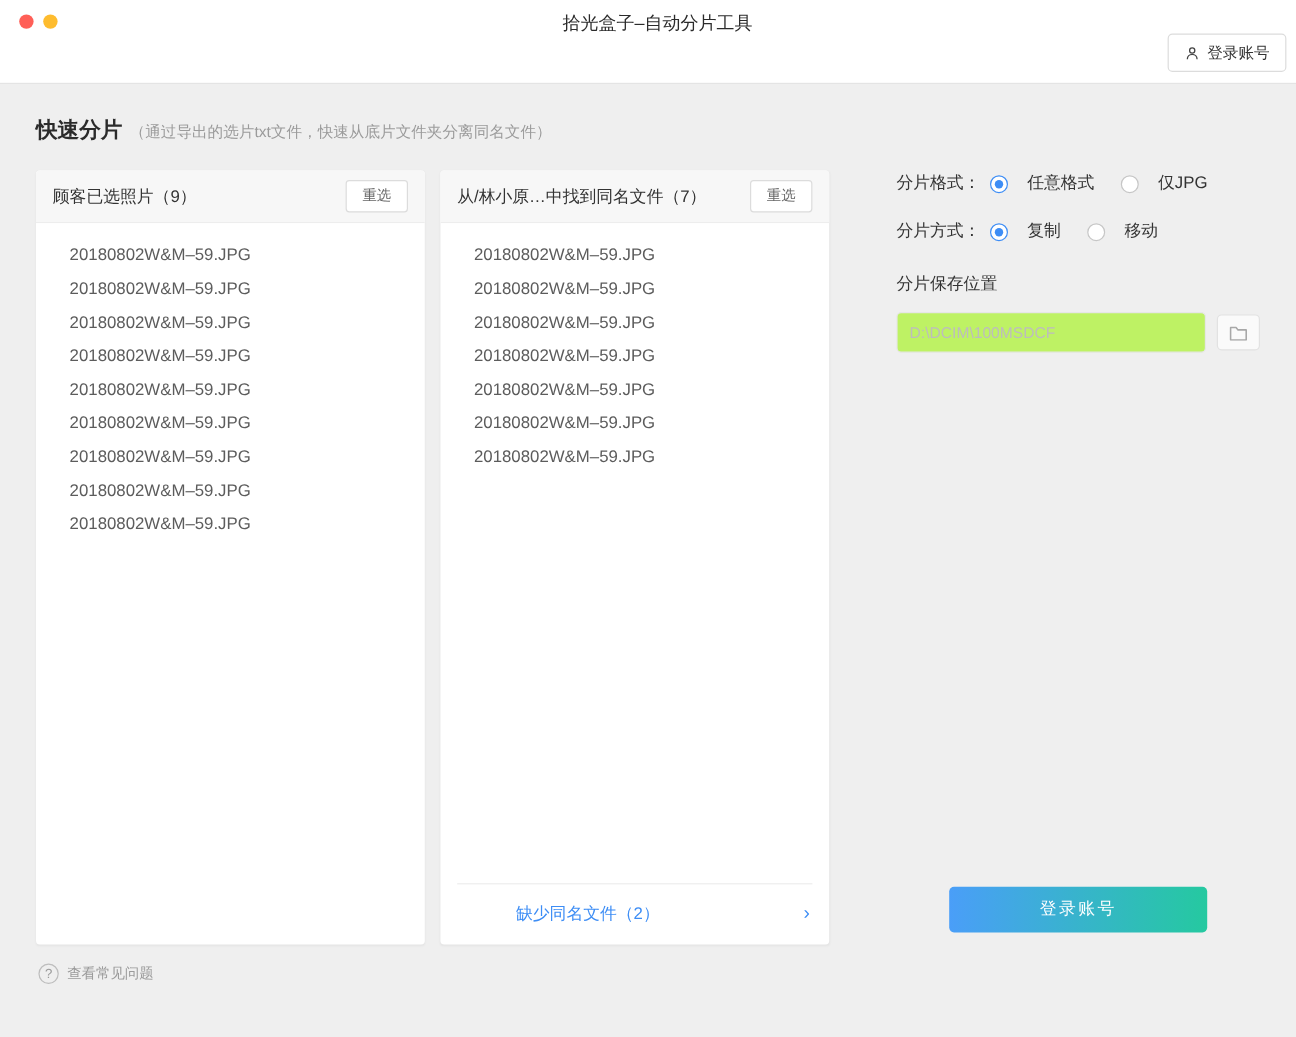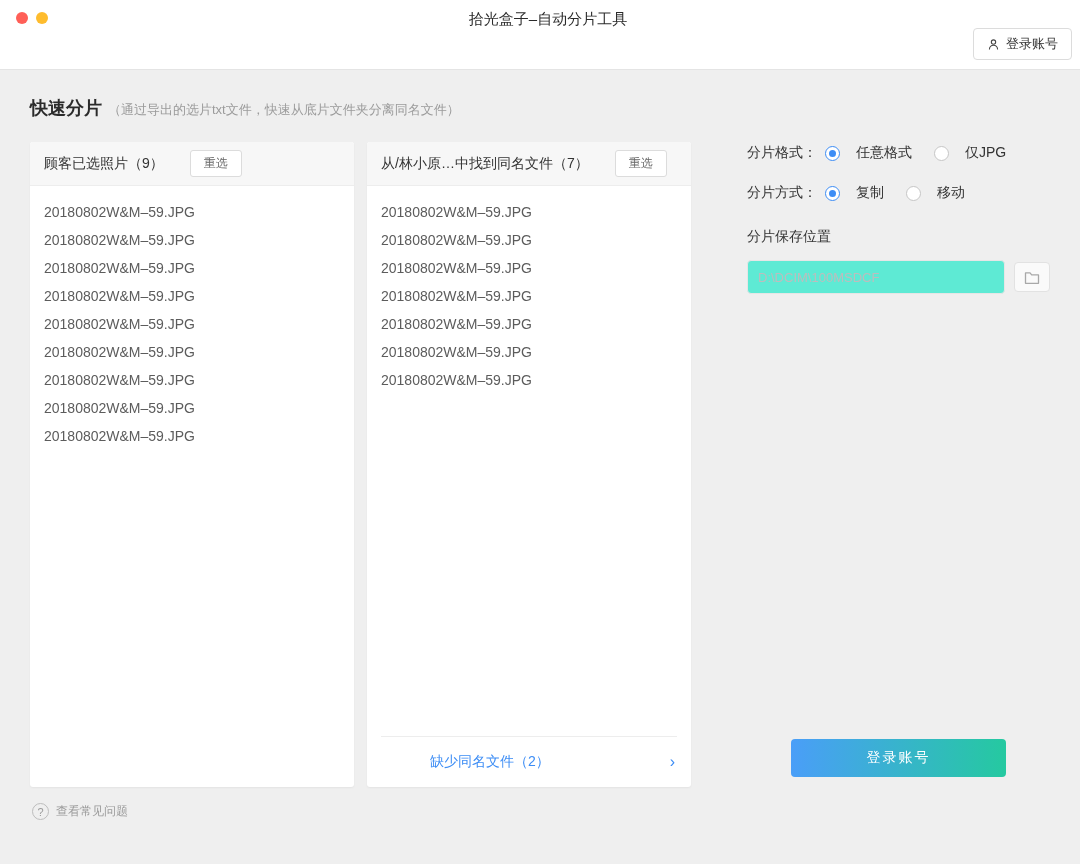--- a/index.html
+++ b/index.html
@@ -23,27 +23,27 @@
   .page-head { display:flex; align-items:baseline; gap:6px; margin-bottom:22px; }
   .page-title { font-size:18px; font-weight:bold; color:#2b2b2b; }
   .page-subtitle { font-size:13px; color:#9b9b9b; }
 
   .content { display:flex; align-items:stretch; }
 
   .panel { width:333px; height:645px; background:#fff; border-radius:3px;
     box-shadow:0 1px 2px rgba(0,0,0,0.05); display:flex; flex-direction:column; position:relative; }
   .panel + .panel { margin-left:13px; }
   .panel-header { height:44px; background:#f7f7f7; border-bottom:1px solid #ededed;
-    display:flex; align-items:center; padding:0 14px;
+    display:flex; align-items:center; justify-content:space-between; padding:0 14px;
     border-radius:3px 3px 0 0;gap:26px; }
   .panel-title { font-size:14px; color:#333; }
   .reselect-btn { font-size:12px; color:#666; background:#fff; border:1px solid #dcdcdc;
     border-radius:3px; padding:4px 13px; cursor:pointer; }
 
-  .file-list { padding:12px 14px; overflow:hidden; flex:1; }
+  .file-list { padding:12px 28px; overflow:hidden; flex:1; }
   .file-item { font-size:14px; color:#5c5c5c; line-height:28px; white-space:nowrap; }
 
   .panel-footer { border-top:1px solid #ededed; margin:0 14px; padding:16px 2px;
     display:flex; align-items:center; justify-content:space-between; cursor:pointer; }
   .missing-link { font-size:14px; color:#3d8df5;padding-left:47px; }
   .chevron { font-size:16px; color:#3d8df5; line-height:1; }
 
   
   .options { margin-left:56px; flex:1; display:flex; flex-direction:column; padding-top:2px; }
   .opt-row { display:flex; align-items:center; margin-bottom:22px; }
@@ -52,21 +52,21 @@
   .radio-wrap { display:inline-flex; align-items:center; gap:16px; cursor:pointer; }
   .radio { width:15px; height:15px; border:1px solid #c6c6c6; border-radius:50%; background:#fff;
     display:inline-flex; align-items:center; justify-content:center; }
   .radio.on { border-color:#3d8df5; }
   .radio .rdot { width:7px; height:7px; border-radius:50%; background:transparent; }
   .radio.on .rdot { background:#3d8df5; }
   .radio-label { font-size:14px; color:#333; }
 
   .save-label { font-size:14px; color:#333; margin:4px 0 14px; }
   .path-row { display:flex; align-items:center; gap:9px; }
-  .path-input { width:258px; height:34px; background:#5eead4; border:1px solid #e6e6e6;
+  .path-input { width:258px; height:34px; background:#bef264; border:1px solid #e6e6e6;
     border-radius:4px; padding:0 10px; font-size:13px; color:#555;
     font-family:"Liberation Sans", sans-serif; }
   .path-input::placeholder { color:#bdbdbd; }
   .folder-btn { width:36px; height:30px; background:#fafafa; border:1px solid #e2e2e2;
     border-radius:4px; display:inline-flex; align-items:center; justify-content:center; cursor:pointer; }
 
   .opt-spacer { flex:1; }
   .start-wrap { display:flex; justify-content:center; margin-bottom:10px; }
   .start-btn { width:215px; height:38px; border:none; border-radius:4px; cursor:pointer;
     background:linear-gradient(90deg,#4a9ef8 0%, #25c9a0 100%);

